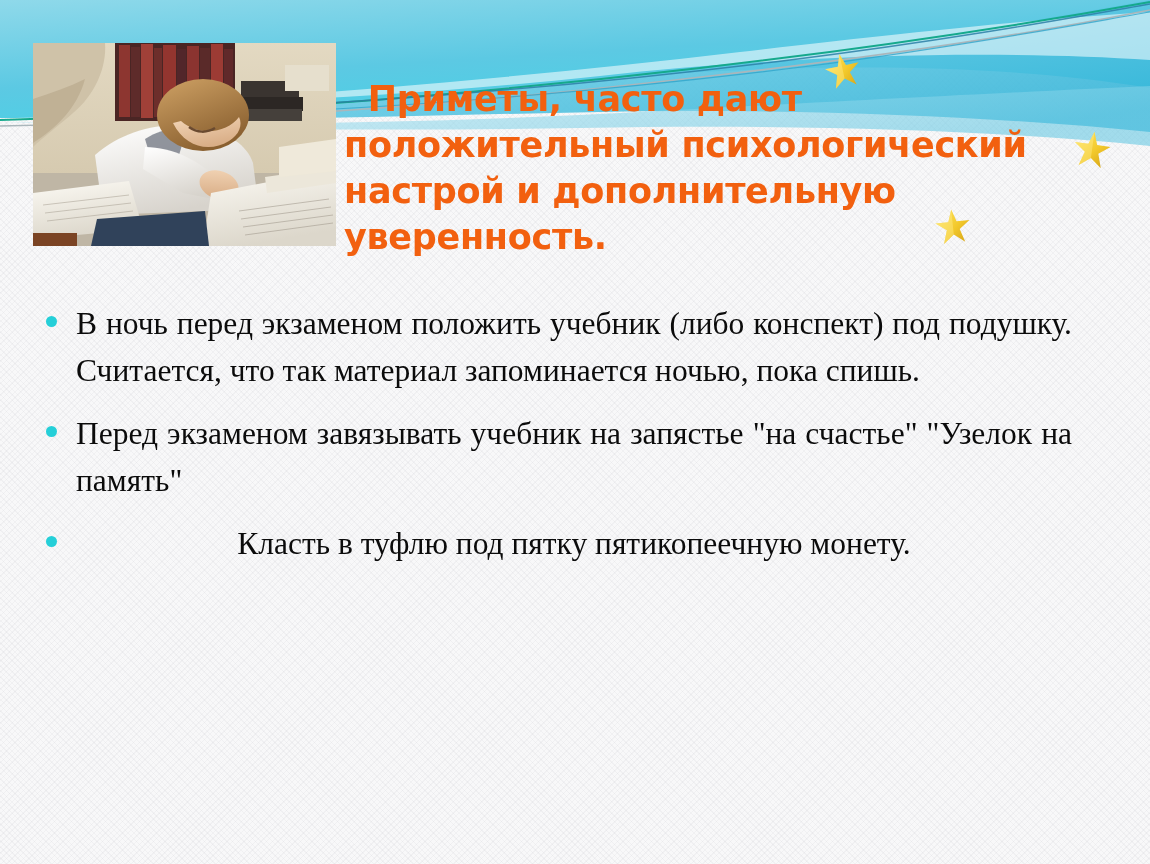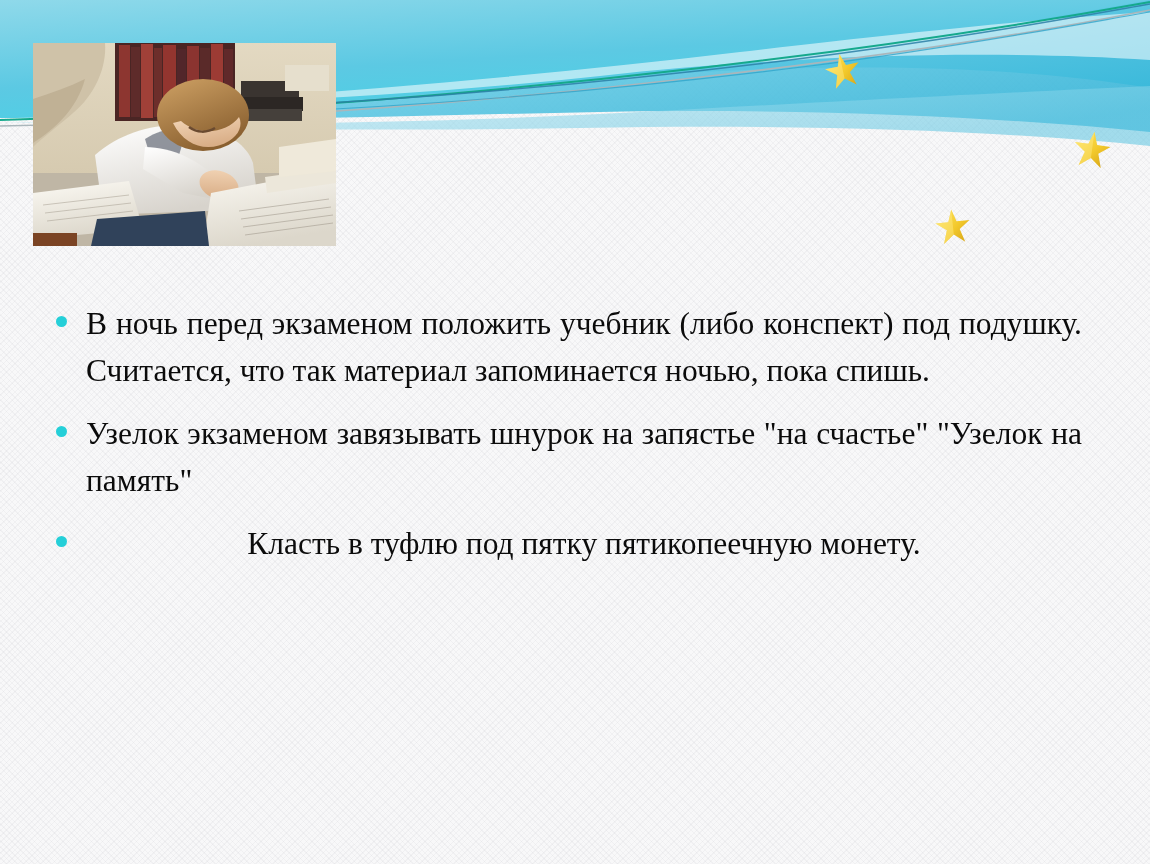--- a/index.html
+++ b/index.html
@@ -53,21 +53,21 @@
     font-weight: bold;
     font-size: 35px;
     line-height: 46px;
     letter-spacing: -0.3px;
     white-space: pre-wrap;
   }
 
   
   .body {
     position: absolute;
-    left: 56px;
+    left: 46px;
     top: 300px;
     width: 1026px;
   }
   .bullet-row {
     display: flex;
     align-items: flex-start;
     margin-bottom: 16px;
   }
   .bullet-dot {
     flex: 0 0 auto;
@@ -253,31 +253,32 @@
 
   <div class="star" style="left:934px; top:208px;">
     <svg width="38" height="38" viewBox="0 0 100 100" xmlns="http://www.w3.org/2000/svg">
       <g transform="rotate(-6 50 50)">
         <polygon points="50,4 61,36 95,36 67,57 78,92 50,70 22,92 33,57 5,36 39,36" fill="url(#stG1)"></polygon>
         <polygon points="50,4 50,70 22,92 33,57 5,36 39,36" fill="#FFEB8A" opacity="0.45"></polygon>
       </g>
     </svg>
   </div>
 
+  <div class="title">  Приметы, часто дают положительный психологический настрой и дополнительную уверенность.</div>
 
   <div class="body">
 
     <div class="bullet-row">
       <span class="bullet-dot"></span>
       <span class="bullet-text">В ночь перед экзаменом положить учебник (либо конспект) под подушку. Считается, что так материал запоминается ночью, пока спишь.</span>
     </div>
 
     <div class="bullet-row">
       <span class="bullet-dot"></span>
-      <span class="bullet-text">Узелок экзаменом завязывать шнурок на запястье "на счастье" "Узелок на память"</span>
+      <span class="bullet-text">Перед экзаменом завязывать учебник на запястье "на счастье" "Узелок на память"</span>
     </div>
 
     <div class="bullet-row">
       <span class="bullet-dot"></span>
       <span class="bullet-text nojust">Класть в туфлю под пятку пятикопеечную монету.</span>
     </div>
 
 
   </div>
 

